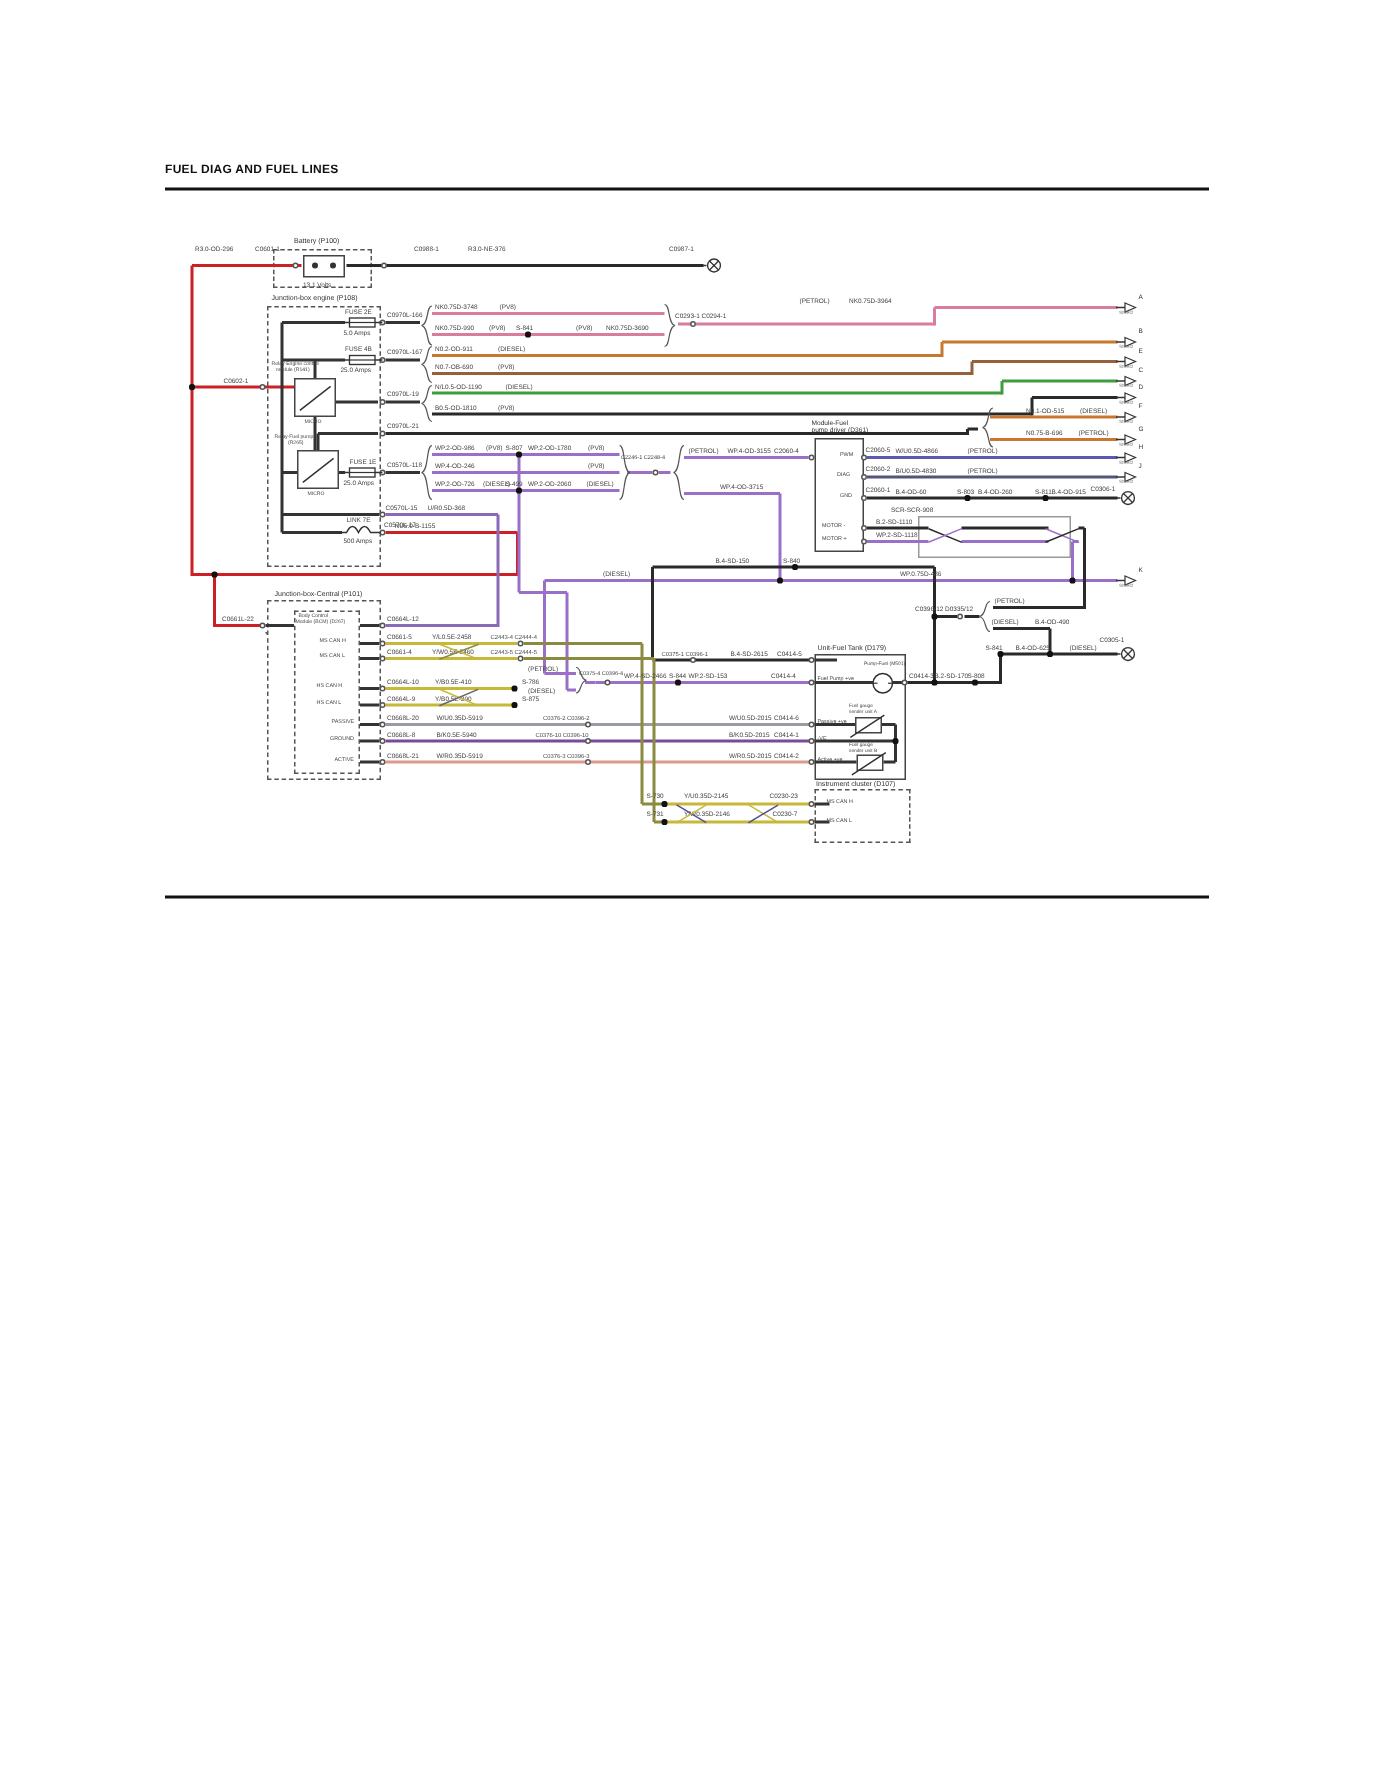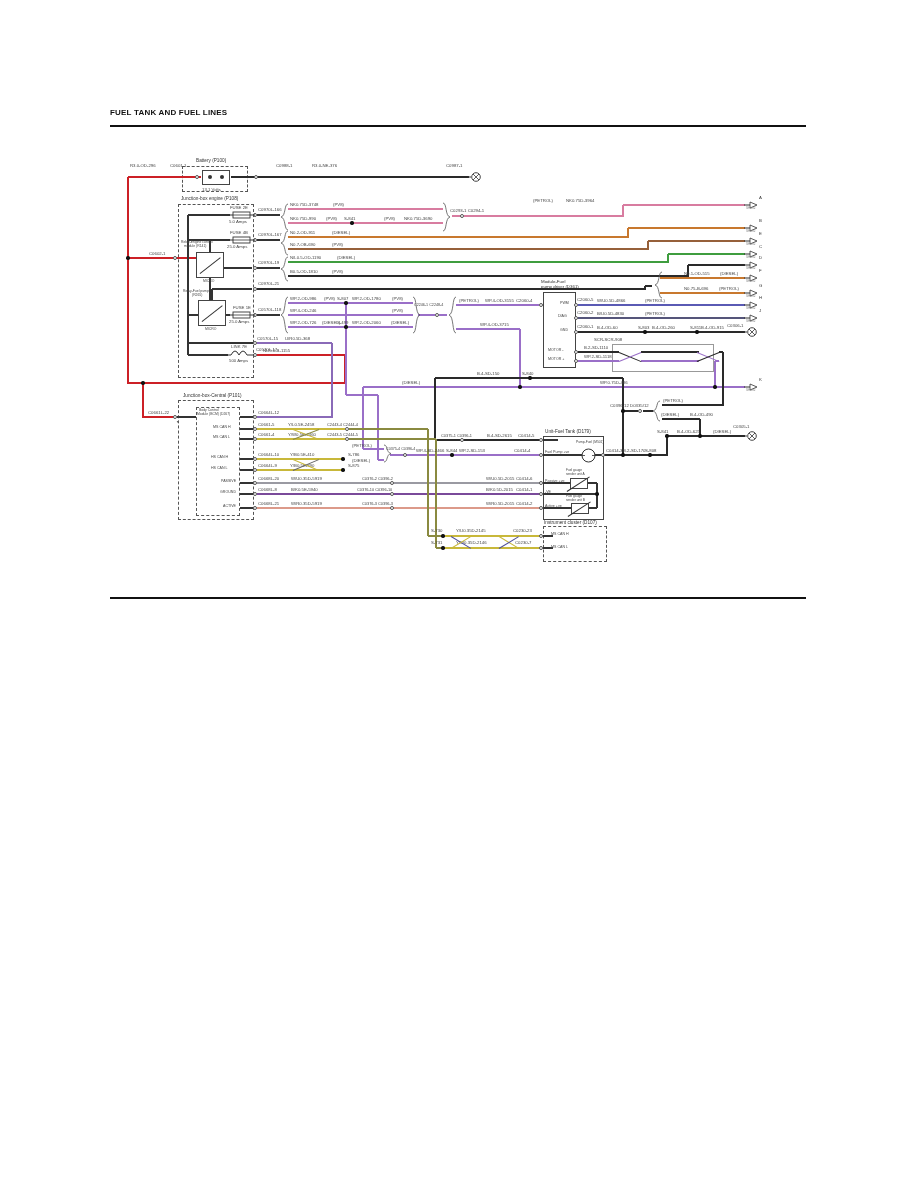--- a/index.html
+++ b/index.html
@@ -19,21 +19,21 @@
   .bx{position:absolute;box-sizing:border-box;}
   .dash{border:1px dashed #555;}
   .sol{border:1px solid #444;}
   .twist,.slash{position:absolute;height:1.3px;transform-origin:0 50%;}
   svg{position:absolute;overflow:visible;}
 </style>
 </head>
 <body>
 
 <div class="page">
-  <div class="hdr">FUEL TANK AND FUEL LINES</div>
+  <div class="hdr">FUEL DIAG AND FUEL LINES</div>
   <div class="rule rule-top"></div>
   <div id="diagram">
       <div class="bx dash" style="left: 182px; top: 166px; width: 66px; height: 26px;"></div>
       <div class="bx sol" style="left: 202px; top: 170px; width: 28px; height: 15px;"></div>
       <div class="bx dash" style="left: 178px; top: 204px; width: 76px; height: 174px;"></div>
       <div class="bx sol" style="left: 196px; top: 252px; width: 28px; height: 26px;"></div>
       <div class="bx sol" style="left: 198px; top: 300px; width: 28px; height: 26px;"></div>
       <div class="bx sol" style="left: 543px; top: 292px; width: 33px; height: 76px;"></div>
       <div class="bx sol" style="left: 612px; top: 344px; width: 102px; height: 28px; border-color: rgb(153, 153, 153);"></div>
       <div class="bx dash" style="left: 178px; top: 400px; width: 76px; height: 120px;"></div>

